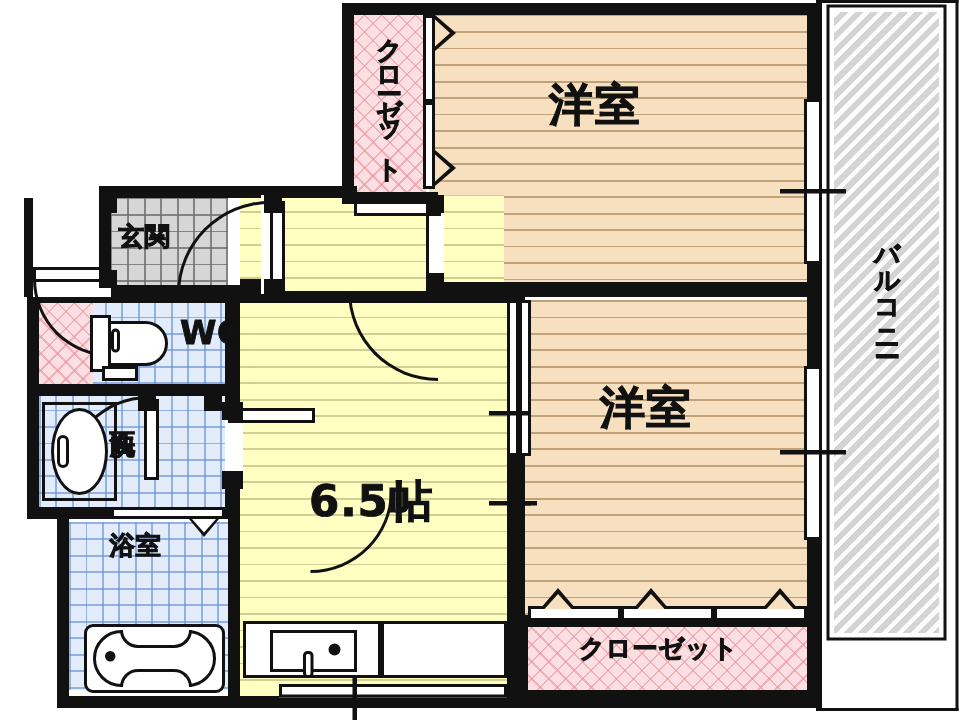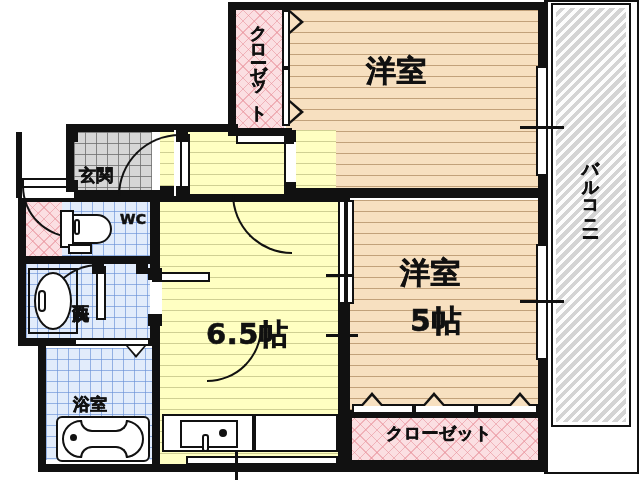--- a/index.html
+++ b/index.html
@@ -55,22 +55,22 @@
     letter-spacing:.02em;white-space:nowrap;line-height:1.02;
     text-align:center;
     -webkit-text-stroke:0.6px #111;
   }
   .lbl.v{writing-mode:vertical-rl;text-orientation:upright;white-space:nowrap;line-height:1.0;}
 
   .lbl-room{font-size:30px;}
   .lbl-room2{font-size:30px;}
   .lbl-dk{font-size:29px;}
   .lbl-closet{font-size:17px;}
-  .lbl-small{font-size:17px;margin-top:17px;}
-  .lbl-wc{font-size:14px;}
+  .lbl-small{font-size:17px;}
+  .lbl-wc{font-size:22px;}
   .lbl-bal{font-size:17px;}
 
   
   .fix{position:absolute;box-sizing:border-box;border:2px solid #111;background:#fff;}
   .fix-r{border-radius:50%;}
 
   
   .leaf{position:absolute;background:#fff;border:2px solid #111;box-sizing:border-box;}
   .arc{position:absolute;border:2px solid #111;background:none;box-sizing:border-box;}
   .hinge{position:absolute;background:#111;}
@@ -266,31 +266,30 @@
   <div class="abs" style="left:252px;top:414px;width:4px;height:38px;background:#111;"></div>
   <div class="fix" style="left:180px;top:420px;width:58px;height:28px;"></div>
   <div class="fix" style="left:202px;top:434px;width:7px;height:18px;border-radius:3px;"></div>
   <div class="fix fix-r" style="left:219px;top:429px;width:8px;height:8px;background:#111;"></div>
   <div class="abs" style="left:186px;top:456px;width:152px;height:9px;border:2px solid #111;box-sizing:border-box;background:#fff;"></div>
   <div class="abs tickline" style="left:235px;top:452px;width:3px;height:28px;"></div>
 
   <div class="lbl lbl-room" style="left:366px;top:56px;">洋室</div>
 
   <div class="lbl lbl-room2" style="left:400px;top:258px;">洋室</div>
-  <div class="lbl lbl-room2" style="left:410px;top:306px;">5帖</div>
 
   <div class="lbl lbl-dk" style="left:206px;top:320px;">6.5帖</div>
 
   <div class="lbl lbl-small" style="left:79px;top:150px;">玄関</div>
 
   <div class="lbl lbl-wc" style="left:120px;top:212px;">WC</div>
 
   <div class="lbl lbl-small v" style="left:72px;top:274px;">洗面</div>
 
-  <div class="lbl lbl-small" style="left:73px;top:380px;font-family:Liberation Mono, monospace;">浴室</div>
+  <div class="lbl lbl-small" style="left:73px;top:356px;">浴室</div>
 
   <div class="lbl lbl-closet v" style="left:250px;top:14px;">クローゼット</div>
 
   <div class="lbl lbl-closet" style="left:386px;top:425px;">クローゼット</div>
 
   <div class="lbl lbl-bal v" style="left:582px;top:150px;">バルコニー</div>
 
 </div>
 
 </body></html>

